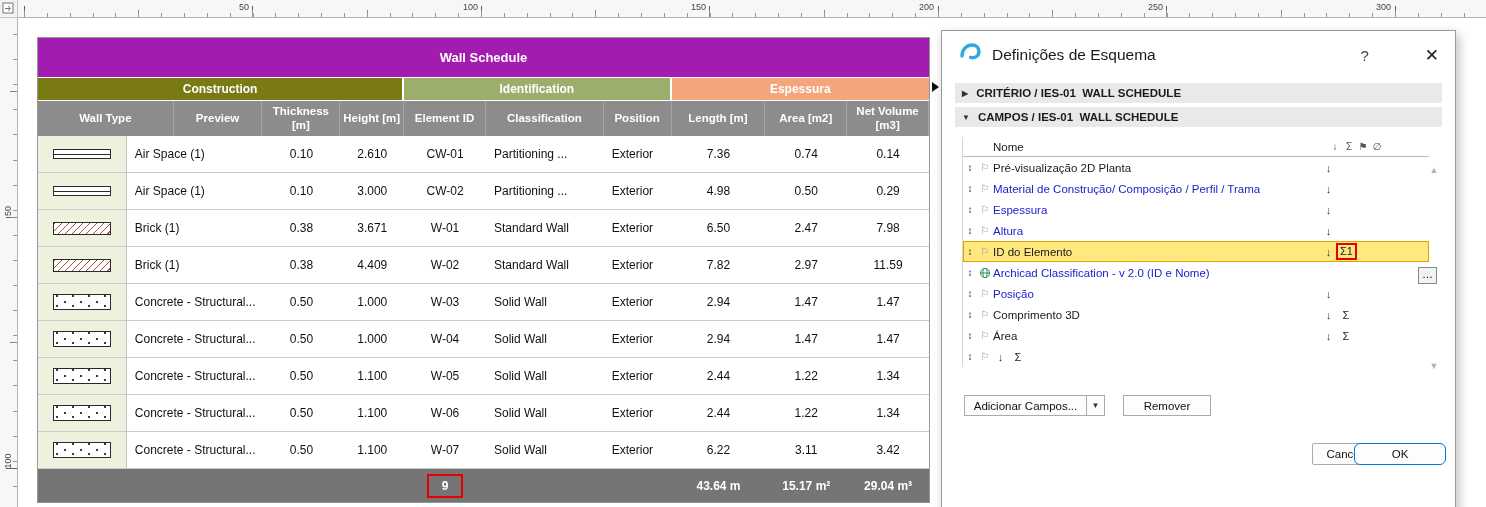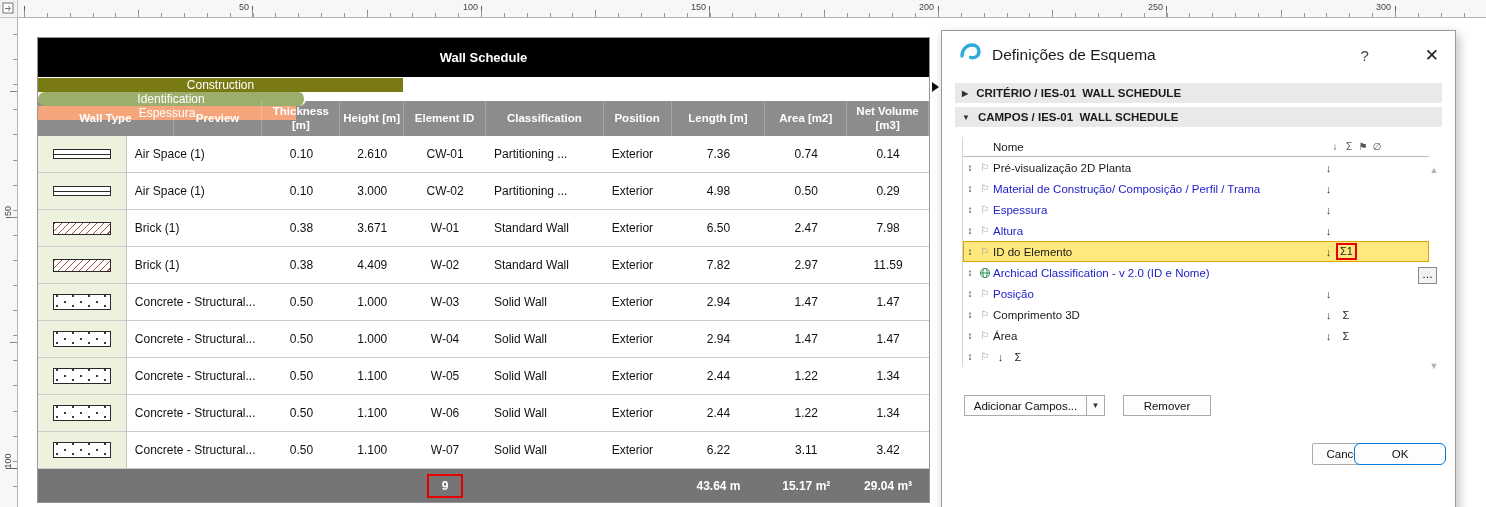--- a/index.html
+++ b/index.html
@@ -30,25 +30,25 @@
     background-position: 100% -9px, 100% -52px, 100% 199px;
     background-repeat: no-repeat;
     border-right: 1px solid #b5b5b5;
   }
   .tlab { position: absolute; top: 2px; font-size: 9px; color: #444; transform: translateX(-100%); padding-right: 3px; }
   .rlab { position: absolute; font-size: 9px; color: #444; transform: rotate(-90deg); }
   .ruler-corner { position: absolute; left: 0; top: 0; width: 18px; height: 18px; background: #f2f2f2; border-right: 1px solid #c5c5c5; border-bottom: 1px solid #c5c5c5; display: flex; align-items: center; justify-content: center; }
 
   
   .sched { position: absolute; left: 37px; top: 37px; width: 893px; border: 1px solid #969696; background: #fff; }
-  .sched-title { height: 40px; background: #000000; color: #fff; font-weight: bold; font-size: 13px; display: flex; align-items: center; justify-content: center; border-bottom: 1px solid #fff; }
-  .sched-groups { display: flex; height: 23px; color: #fff; font-weight: normal; font-size: 12px; border-bottom: 1px solid #fff; flex-direction: column; }
+  .sched-title { height: 40px; background: #a21caf; color: #fff; font-weight: bold; font-size: 13px; display: flex; align-items: center; justify-content: center; border-bottom: 1px solid #fff; }
+  .sched-groups { display: flex; height: 23px; color: #fff; font-weight: bold; font-size: 12px; border-bottom: 1px solid #fff; }
   .sched-groups > div { display: flex; align-items: center; justify-content: center; }
   .grp-con { width: 367px; background: #7a7a15; border-right: 2px solid #fff; }
-  .grp-idn { width: 268px; background: #9cae6b; border-right: 2px solid #fff; border-radius: 8px; }
+  .grp-idn { width: 268px; background: #9cae6b; border-right: 2px solid #fff; }
   .grp-qty { width: 258px; background: #f4a57c; }
   .sched-cols { display: flex; height: 35px; background: #8c8c8c; color: #fff; font-weight: bold; font-size: 11.5px; }
   .sched-cols .cell { border-right: 1px solid rgba(255,255,255,0.22); line-height: 1.15; text-align: center; }
   .cell { display: flex; align-items: center; justify-content: center; height: 100%; overflow: hidden; white-space: nowrap; }
   .cell.left { justify-content: flex-start; padding-left: 8px; }
   .c0{width:89px}.c1{width:136px}.c2{width:78px}.c3{width:64px}.c4{width:82px}
   .c5{width:118px}.c6{width:68px}.c7{width:94px}.c8{width:82px}.c9{width:82px}
   .sched-row { display: flex; height: 37px; background: #fff; border-bottom: 1px solid #cbcbcb; font-size: 12px; color: #111; }
   .pvcell { background: #edf2df; border-right: 1px solid #c4c4c4; }
   .pv { background: #fff; border: 1px solid #2a2a2a; width: 58px; }

